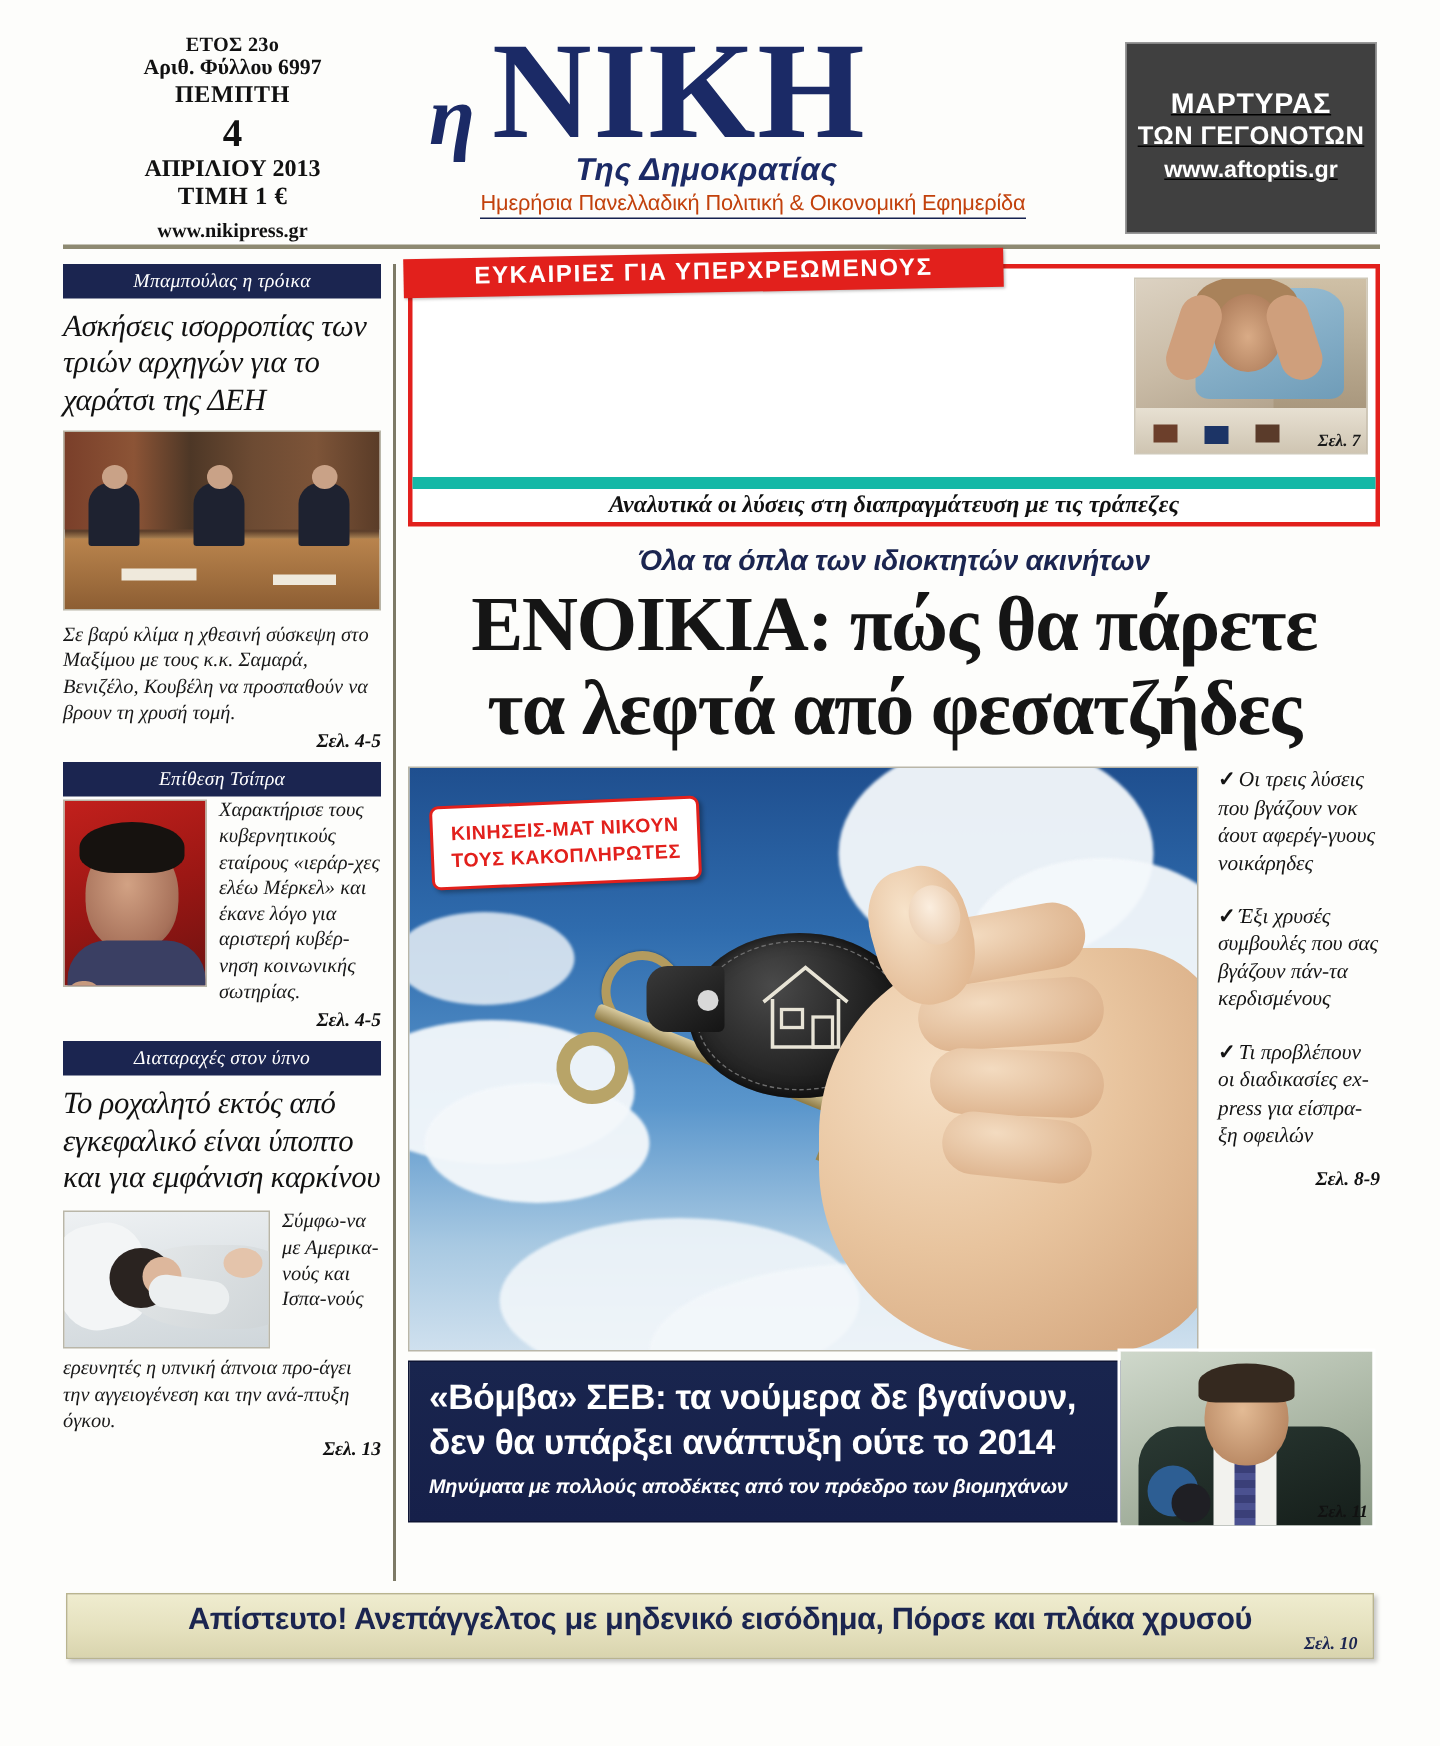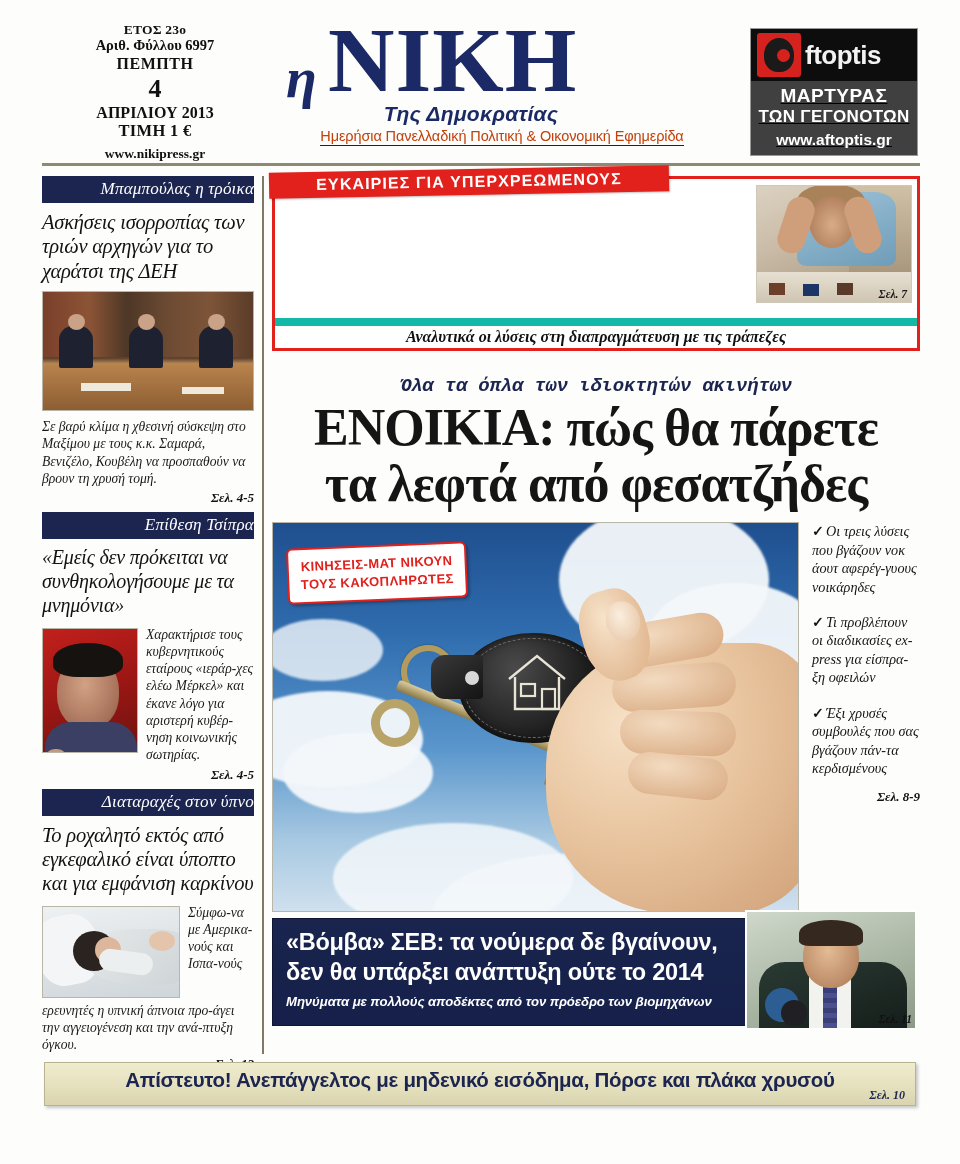--- a/index.html
+++ b/index.html
@@ -96,23 +96,23 @@
   }
 
   
   .sidebar {
     position: absolute; left: 42px; top: 176px; width: 222px; height: 878px;
     border-right: 2px solid #7d7a66;
     padding-right: 8px;
   }
   .sb-sec { margin-bottom: 6px; }
   .sb-head {
-    background: #1b2550; color: #fff; text-align: right;
+    background: #1b2550; color: #fff; text-align: center;
     font-family: "Liberation Serif", serif; font-style: italic;
-    font-size: 17px; padding: 3px 0 4px; letter-spacing: .2px;
+    font-size: 13px; padding: 3px 0 4px; letter-spacing: .2px;
   }
   .sb-title {
     font-family: "Liberation Serif", serif; font-style: italic; font-weight: normal;
     font-size: 20.5px; line-height: 1.19; color: #121212; margin: 7px 0 8px;
     letter-spacing: -.2px;
   }
   .sb-title.q { font-size: 20px; }
   .sb-body {
     font-family: "Liberation Serif", serif; font-style: italic;
     font-size: 13.6px; line-height: 1.27; color: #181818;
@@ -219,22 +219,22 @@
   }
   .promo-sub {
     position: absolute; left: 0; bottom: 0; width: 100%; height: 30px;
     border-top: 8px solid #14b8a6; display: flex; align-items: center; justify-content: center;
     font-family: "Liberation Serif", serif; font-style: italic; font-weight: bold;
     font-size: 16px; color: #111;
   }
 
   
   .mh-kicker {
-    text-align: center; margin-top: 24px;
-    font-family: Liberation Mono, monospace; font-weight: bold; font-style: italic;
+    text-align: center; margin-top: 13px;
+    font-family: Liberation Sans, sans-serif; font-weight: bold; font-style: italic;
     font-size: 19px; color: #1b2550; letter-spacing: -.2px;
   }
   .mh-l1, .mh-l2 {
     font-family: "Liberation Serif", serif; font-weight: bold;
     font-size: 52px; line-height: 1.04; color: #151515; text-align: center;
     letter-spacing: -1px;
   }
   .mh-l1 { margin-top: 4px; }
   .mh-l2 { margin-top: 2px; }
 
@@ -437,24 +437,20 @@
     <div class="mast-center">
       <div class="logo-row">
         <span class="logo-eta">η</span>
         <span class="logo-niki">ΝΙΚΗ</span>
       </div>
       <div class="logo-sub">Της Δημοκρατίας</div>
       <div class="logo-tag">Ημερήσια Πανελλαδική Πολιτική &amp; Οικονομική Εφημερίδα</div>
     </div>
 
     <div class="mast-ad">
-      <div class="ad-top">
-        <span class="ad-logo-mark"></span>
-        <span class="ad-logo-text">ftoptis</span>
-      </div>
       <div class="ad-bot">
         <div class="ad-l1">ΜΑΡΤΥΡΑΣ</div>
         <div class="ad-l2">ΤΩΝ ΓΕΓΟΝΟΤΩΝ</div>
         <div class="ad-l3">www.aftoptis.gr</div>
       </div>
     </div>
 
     <div class="mast-rule"></div>
   </div>
 
@@ -471,21 +467,20 @@
           <div class="m3"></div>
         <div class="paper"></div>
           <div class="paper2"></div>
       </div>
       <div class="sb-body">Σε βαρύ κλίμα η χθεσινή σύσκεψη στο Μαξίμου με τους κ.κ. Σαμαρά, Βενιζέλο, Κουβέλη να προσπαθούν να βρουν τη χρυσή τομή.</div>
       <div class="sb-page">Σελ. 4-5</div>
     </div>
 
     <div class="sb-sec">
       <div class="sb-head">Επίθεση Τσίπρα</div>
-      <div class="sb-title q">«Εμείς δεν πρόκειται να συνθηκολογήσουμε με τα μνημόνια»</div>
       <div class="clearfix">
         <div class="photo ph-tsipras">
           <div class="face"></div>
             <div class="hair"></div>
             <div class="shirt"></div>
             <div class="hand"></div>
         </div>
         <div class="sb-body">Χαρακτήρισε τους κυβερνητικούς εταίρους «ιεράρ-χες ελέω Μέρκελ» και έκανε λόγο για αριστερή κυβέρ-νηση κοινωνικής σωτηρίας.</div>
       </div>
       <div class="sb-page">Σελ. 4-5</div>
@@ -571,24 +566,24 @@
           <div>ΚΙΝΗΣΕΙΣ-ΜΑΤ ΝΙΚΟΥΝ</div>
           <div>ΤΟΥΣ ΚΑΚΟΠΛΗΡΩΤΕΣ</div>
         </div>
       </div>
 
       <div class="rail">
         <div class="rail-item">
           <span class="ck">✓</span><span>Οι τρεις λύσεις που βγάζουν νοκ άουτ αφερέγ-γυους νοικάρηδες</span>
         </div>
         <div class="rail-item">
-          <span class="ck">✓</span><span>Τι προβλέπουν οι διαδικασίες ex-press για είσπρα-ξη οφειλών</span>
+          <span class="ck">✓</span><span>Έξι χρυσές συμβουλές που σας βγάζουν πάν-τα κερδισμένους</span>
         </div>
         <div class="rail-item">
-          <span class="ck">✓</span><span>Έξι χρυσές συμβουλές που σας βγάζουν πάν-τα κερδισμένους</span>
+          <span class="ck">✓</span><span>Τι προβλέπουν οι διαδικασίες ex-press για είσπρα-ξη οφειλών</span>
         </div>
         <div class="rail-page">Σελ. 8-9</div>
       </div>
     </div>
 
     <div style="position:relative;height:118px;margin-top:6px;">
       <div class="bluebox">
         <div class="bb-l1">«Βόμβα» ΣΕΒ: τα νούμερα δε βγαίνουν,</div>
         <div class="bb-l2">δεν θα υπάρξει ανάπτυξη ούτε το 2014</div>
         <div class="bb-sub">Μηνύματα με πολλούς αποδέκτες από τον πρόεδρο των βιομηχάνων</div>

